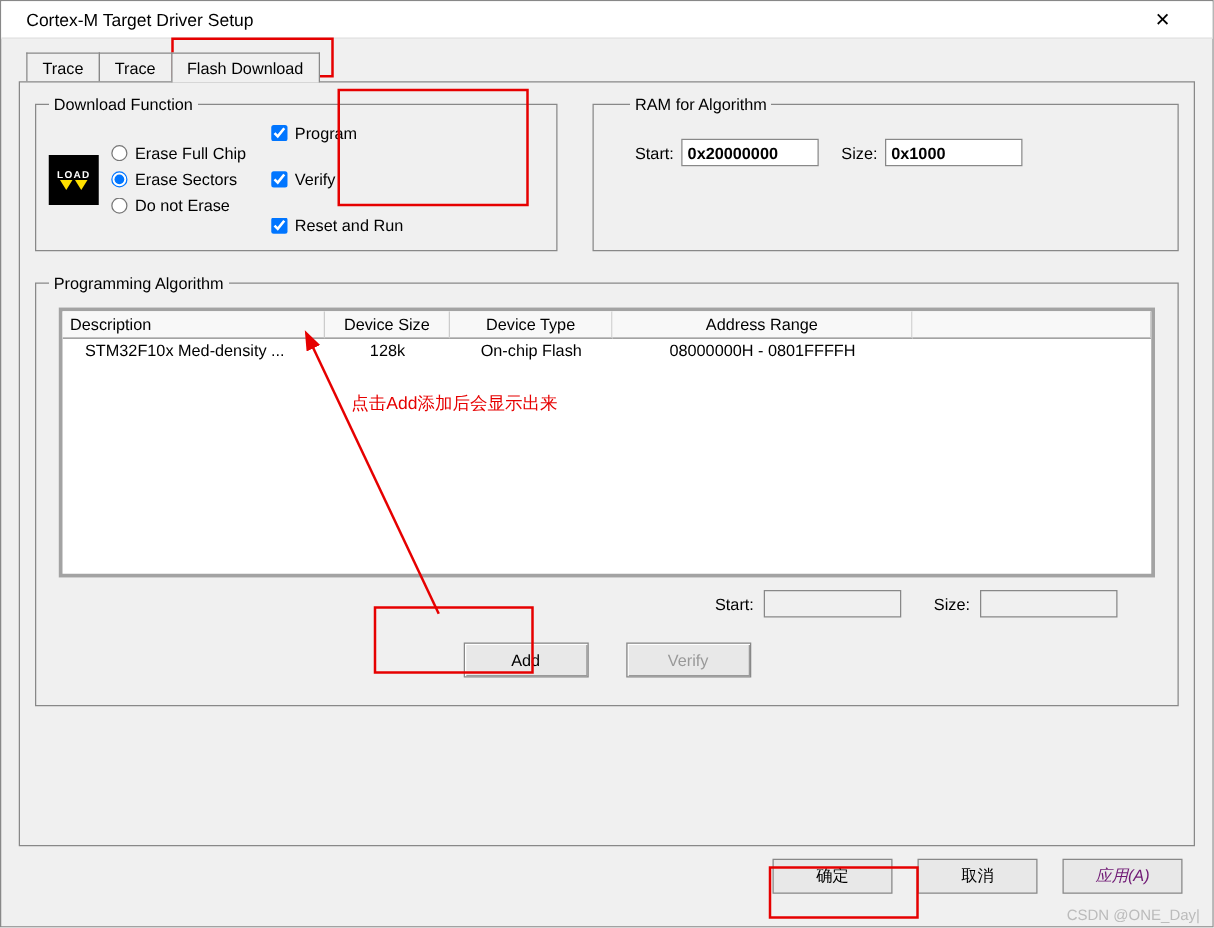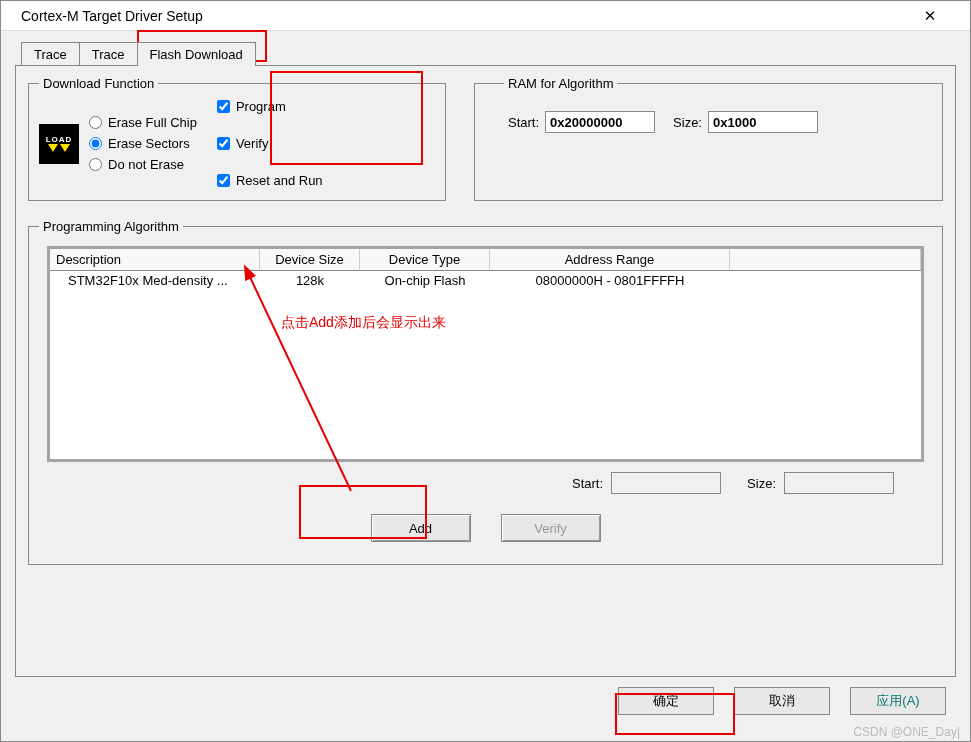--- a/index.html
+++ b/index.html
@@ -46,21 +46,21 @@
 .td.type { width: 130px; text-align: center; }
 .td.range { width: 240px; text-align: center; }
 .startsize { display: flex; justify-content: flex-end; align-items: center; gap: 8px; padding: 10px 30px 20px; }
 .startsize input { width: 110px; height: 22px; border: 1px solid #888; background: #fff; padding: 0 4px; }
 .startsize input[disabled] { background: #f0f0f0; }
 .btn-row { display: flex; justify-content: center; gap: 30px; }
 .btn3d { width: 100px; height: 28px; border: 1px solid #888; background: #e8e8e8; box-shadow: inset 1px 1px 0 #fff, inset -1px -1px 0 #999; cursor: pointer; }
 .btn3d:disabled { color: #999; cursor: default; }
 .bottom-buttons { position: absolute; right: 24px; bottom: 26px; display: flex; gap: 20px; }
 .btn-flat { width: 96px; height: 28px; border: 1px solid #888; background: #e8e8e8; cursor: pointer; }
-.btn-flat.disabled { color: #0f766e; }
+.btn-flat.disabled { color: #701a75; font-style: italic; }
 .redbox { position: absolute; border: 2px solid #e60000; pointer-events: none; }
 .annot { position: absolute; color: #e60000; font-size: 14px; pointer-events: none; }
 .watermark { position: absolute; right: 10px; bottom: 2px; color: #bbb; font-size: 12px; pointer-events: none; }
 svg.arrow { position: absolute; pointer-events: none; }
 </style>
 </head>
 <body>
 
 <div class="dialog">
   <div class="titlebar">

